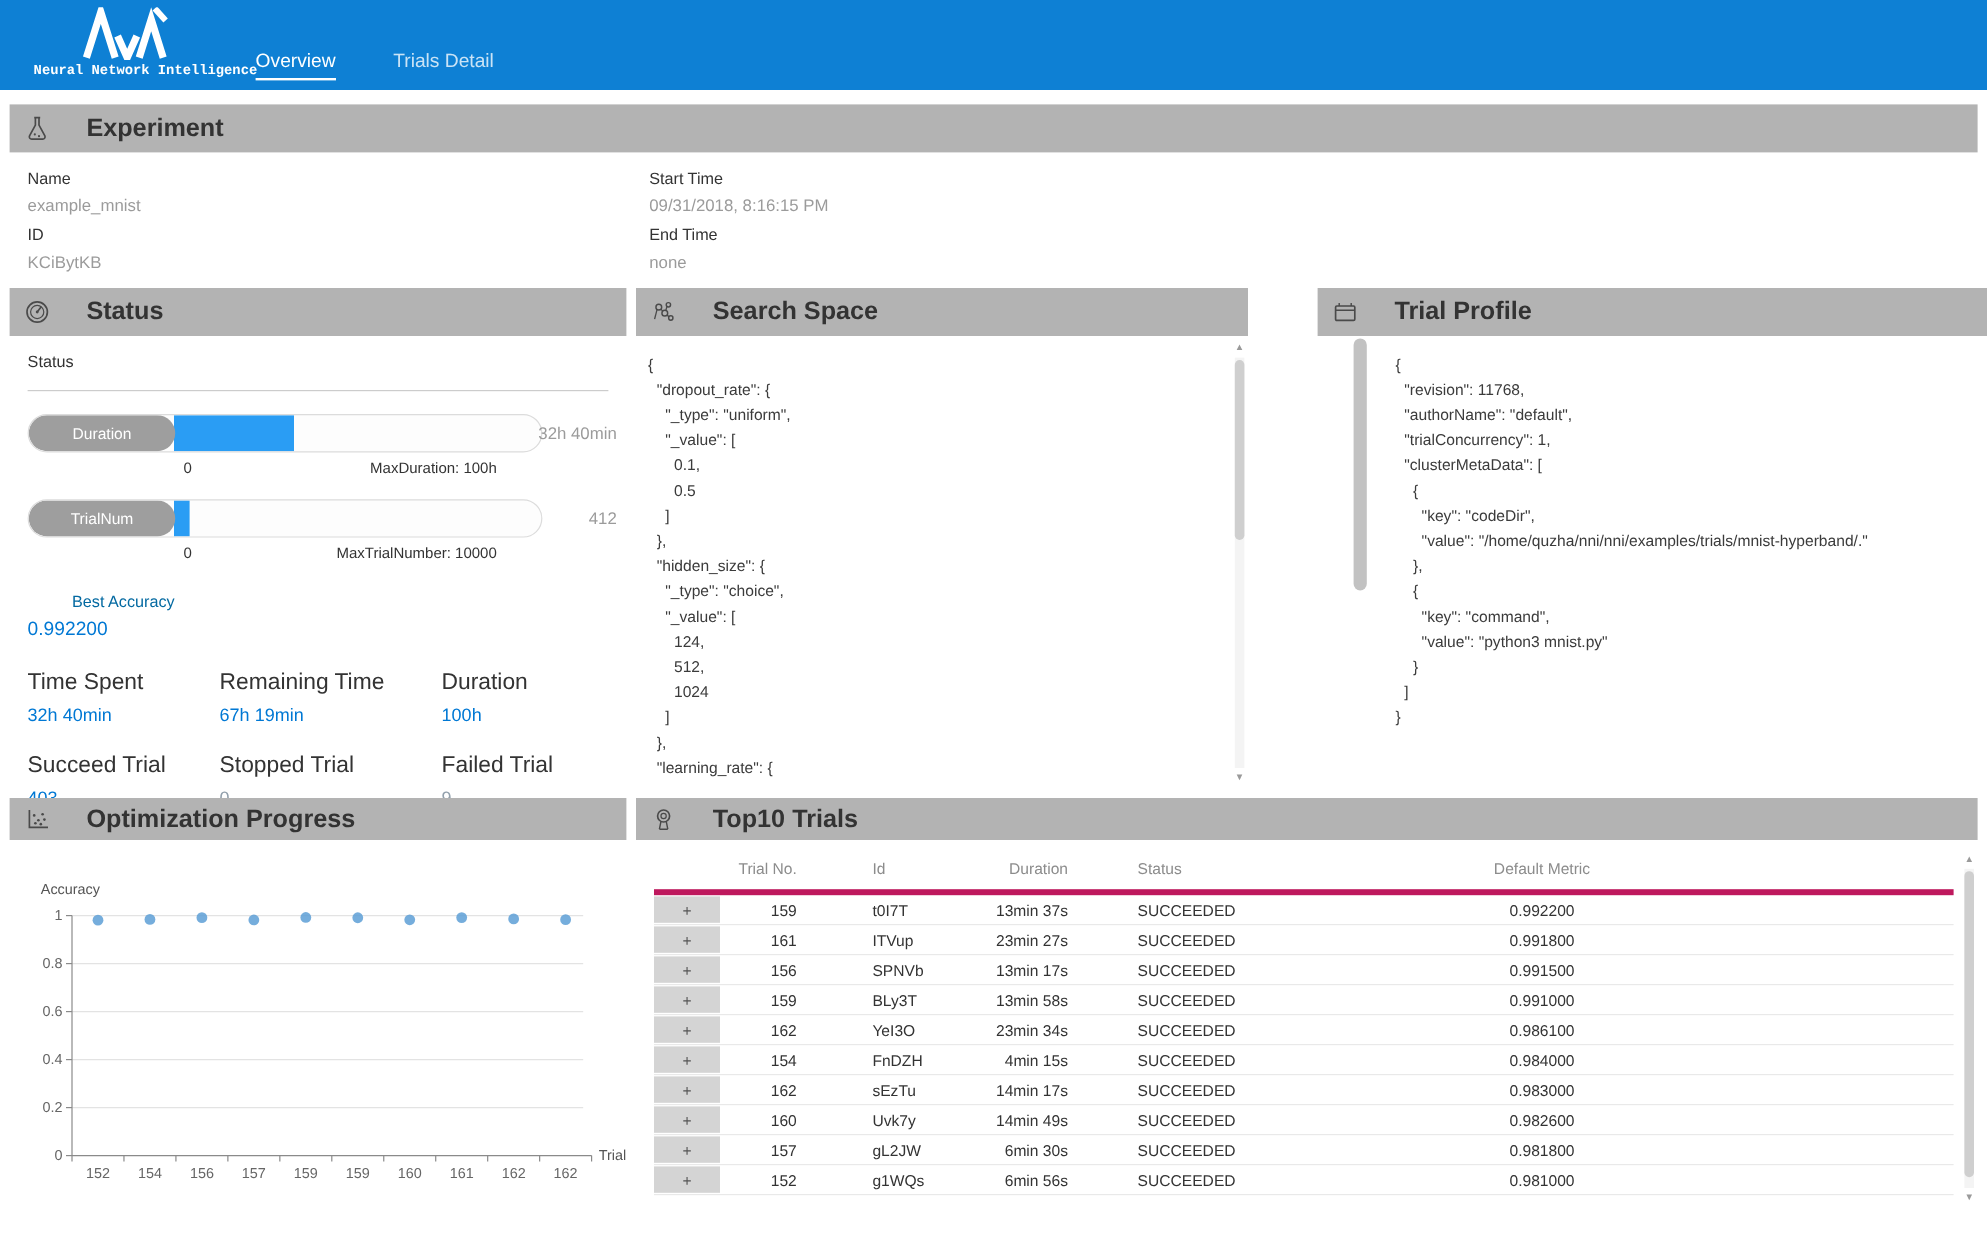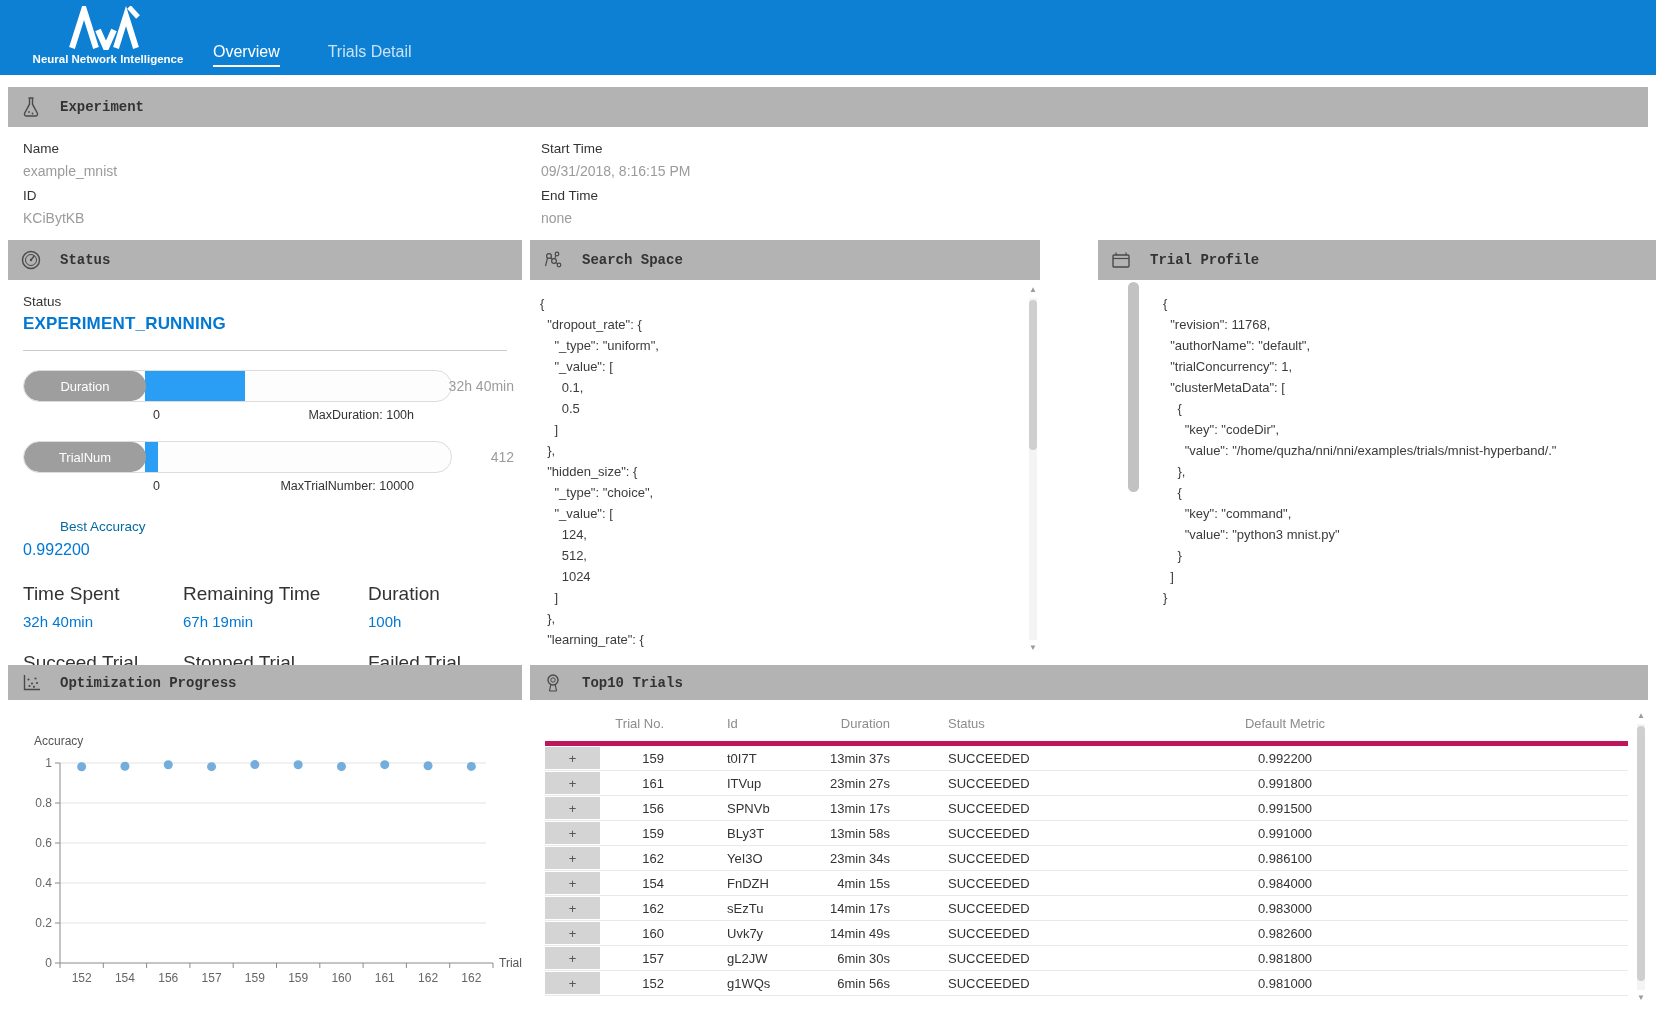--- a/index.html
+++ b/index.html
@@ -2,31 +2,31 @@
 <html><head>
 <meta charset="utf-8">
 <style>
   * { margin:0; padding:0; box-sizing:border-box; }
   html,body { background:#fff; }
   body { font-family:"Liberation Sans","DejaVu Sans",sans-serif; color:#333; }
   .page { position:relative; width:1656px; height:1030px; background:#fff; overflow:hidden; }
 
   
   .topbar { position:absolute; left:0; top:0; width:1656px; height:75px; background:#0e80d4; display:flex; align-items:flex-end; }
-  .brand { position:absolute; left:28px; top:6px; width:160px; text-align:center; }
+  .brand { position:absolute; left:28px; top:6px; width:160px; text-align:center;font-family:Liberation Mono, monospace; }
   .brand svg { display:block; margin:0 auto; }
   .brand-name { color:#fff; font-size:11.5px; font-weight:bold; white-space:nowrap; margin-top:3px; }
   .tabs { position:absolute; left:213px; bottom:0; display:flex; gap:48px; }
   .tab { font-size:16px; padding-bottom:14px; cursor:pointer; position:relative; color:rgba(255,255,255,.78); }
   .tab.active { color:#ffffff; }
   .tab.active .underline { position:absolute; left:0; right:0; bottom:8px; height:2.5px; background:#fff; }
 
   
   .sec-head { height:40px; background:#b3b3b3; display:flex; align-items:center; padding-left:12px; }
-  .sec-head .ttl { font-size:14px; font-weight:bold; color:#333; margin-left:18px;font-family:Liberation Mono, monospace; }
+  .sec-head .ttl { font-size:21px; font-weight:bold; color:#333; margin-left:30px; }
   .sec-head svg { flex:0 0 auto; }
 
   
   .panel { position:absolute; background:#fff; }
   .exp-section   { left:8px; top:87px;  width:1640px; }
   .status-panel  { left:8px; top:240px; width:514px;  height:418px; }
   .search-panel  { left:530px; top:240px; width:510px; height:418px; }
   .profile-panel { left:1098px; top:240px; width:600px; height:418px; }
   .optim-panel   { left:8px; top:665px; width:514px; height:365px; }
   .top10-panel   { left:530px; top:665px; width:1118px; height:365px; }
@@ -149,21 +149,20 @@
       <svg width="22" height="22" viewBox="0 0 22 22">
         <circle cx="11" cy="11" r="8.5" fill="none" stroke="#4a4a4a" stroke-width="1.4"></circle>
         <circle cx="11" cy="11" r="5.5" fill="none" stroke="#4a4a4a" stroke-width="1"></circle>
         <line x1="11" y1="11" x2="14.5" y2="6.5" stroke="#4a4a4a" stroke-width="1.4"></line>
         <circle cx="11" cy="11" r="1.2" fill="#4a4a4a"></circle>
       </svg>
       <span class="ttl">Status</span>
     </div>
     <div class="panel-body status-body">
       <div class="st-label">Status</div>
-      <div class="st-value">EXPERIMENT_RUNNING</div>
       <hr class="st-divider">
 
       <div class="pbar-row">
         <div class="pbar">
           <div class="pbar-track">
             <div class="pbar-fill" style="width: 32.7%;"></div>
           </div>
           <div class="pbar-label">Duration</div>
         </div>
         <div class="pbar-value">32h 40min</div>

